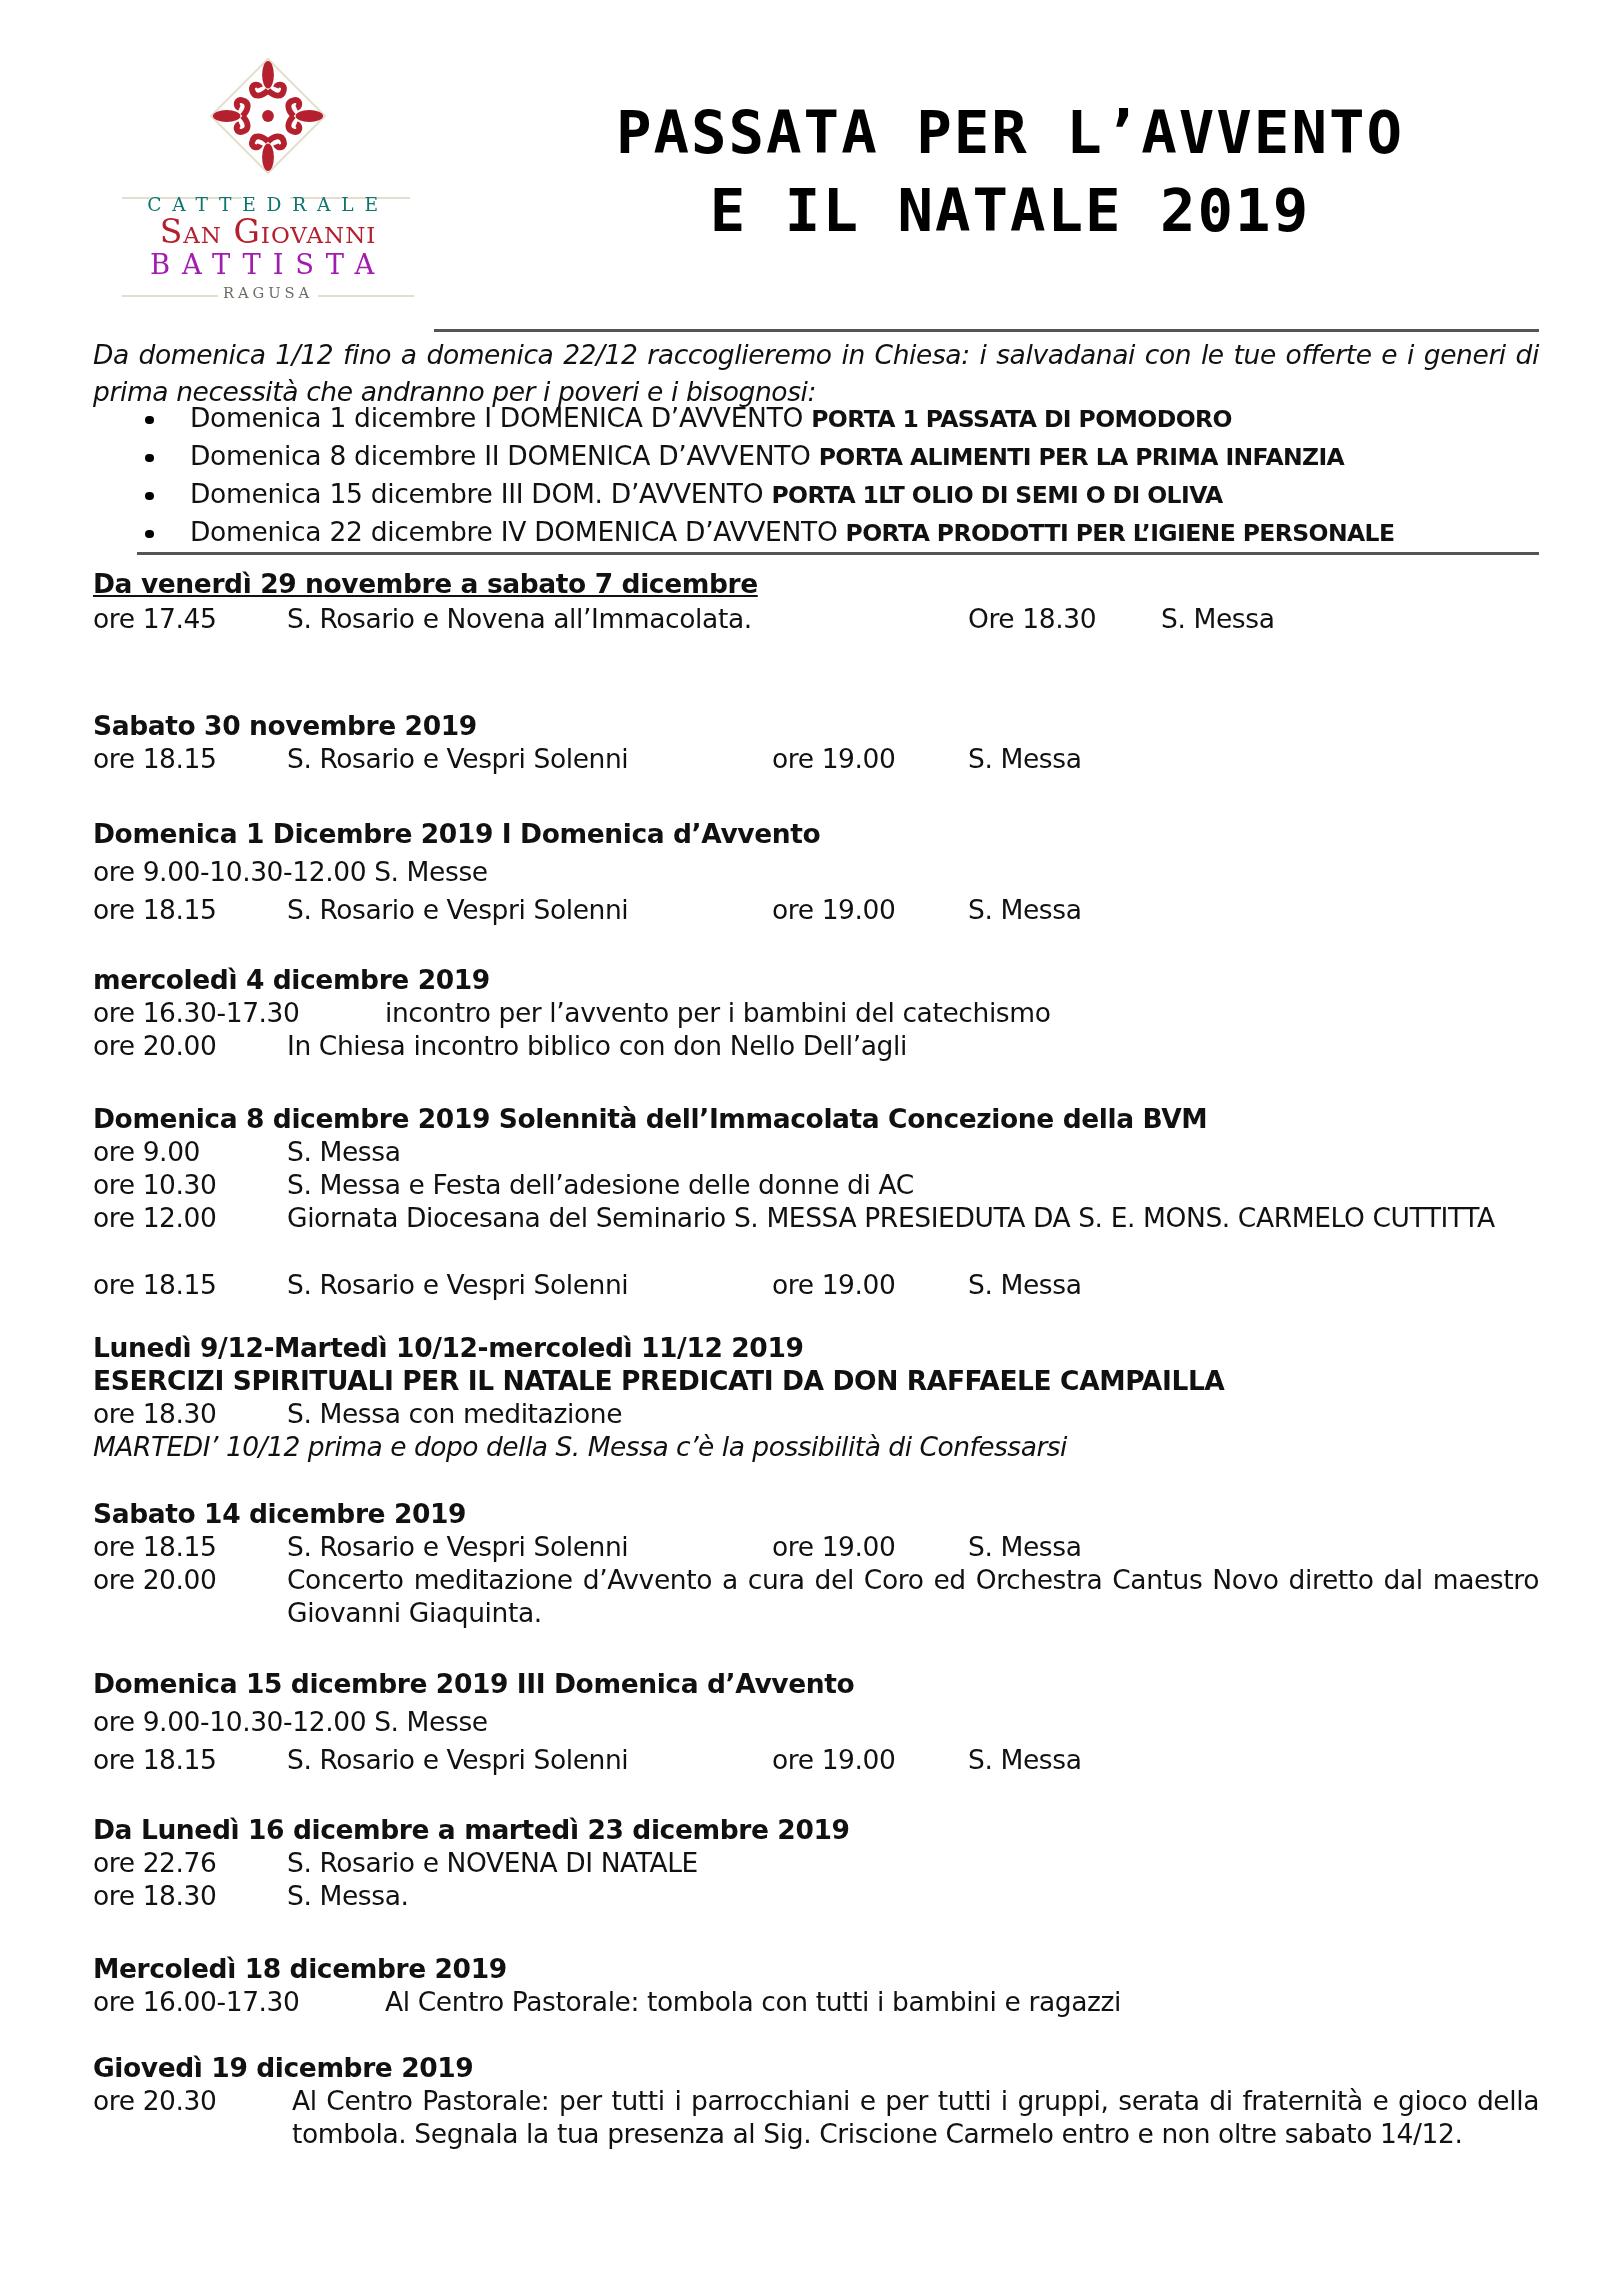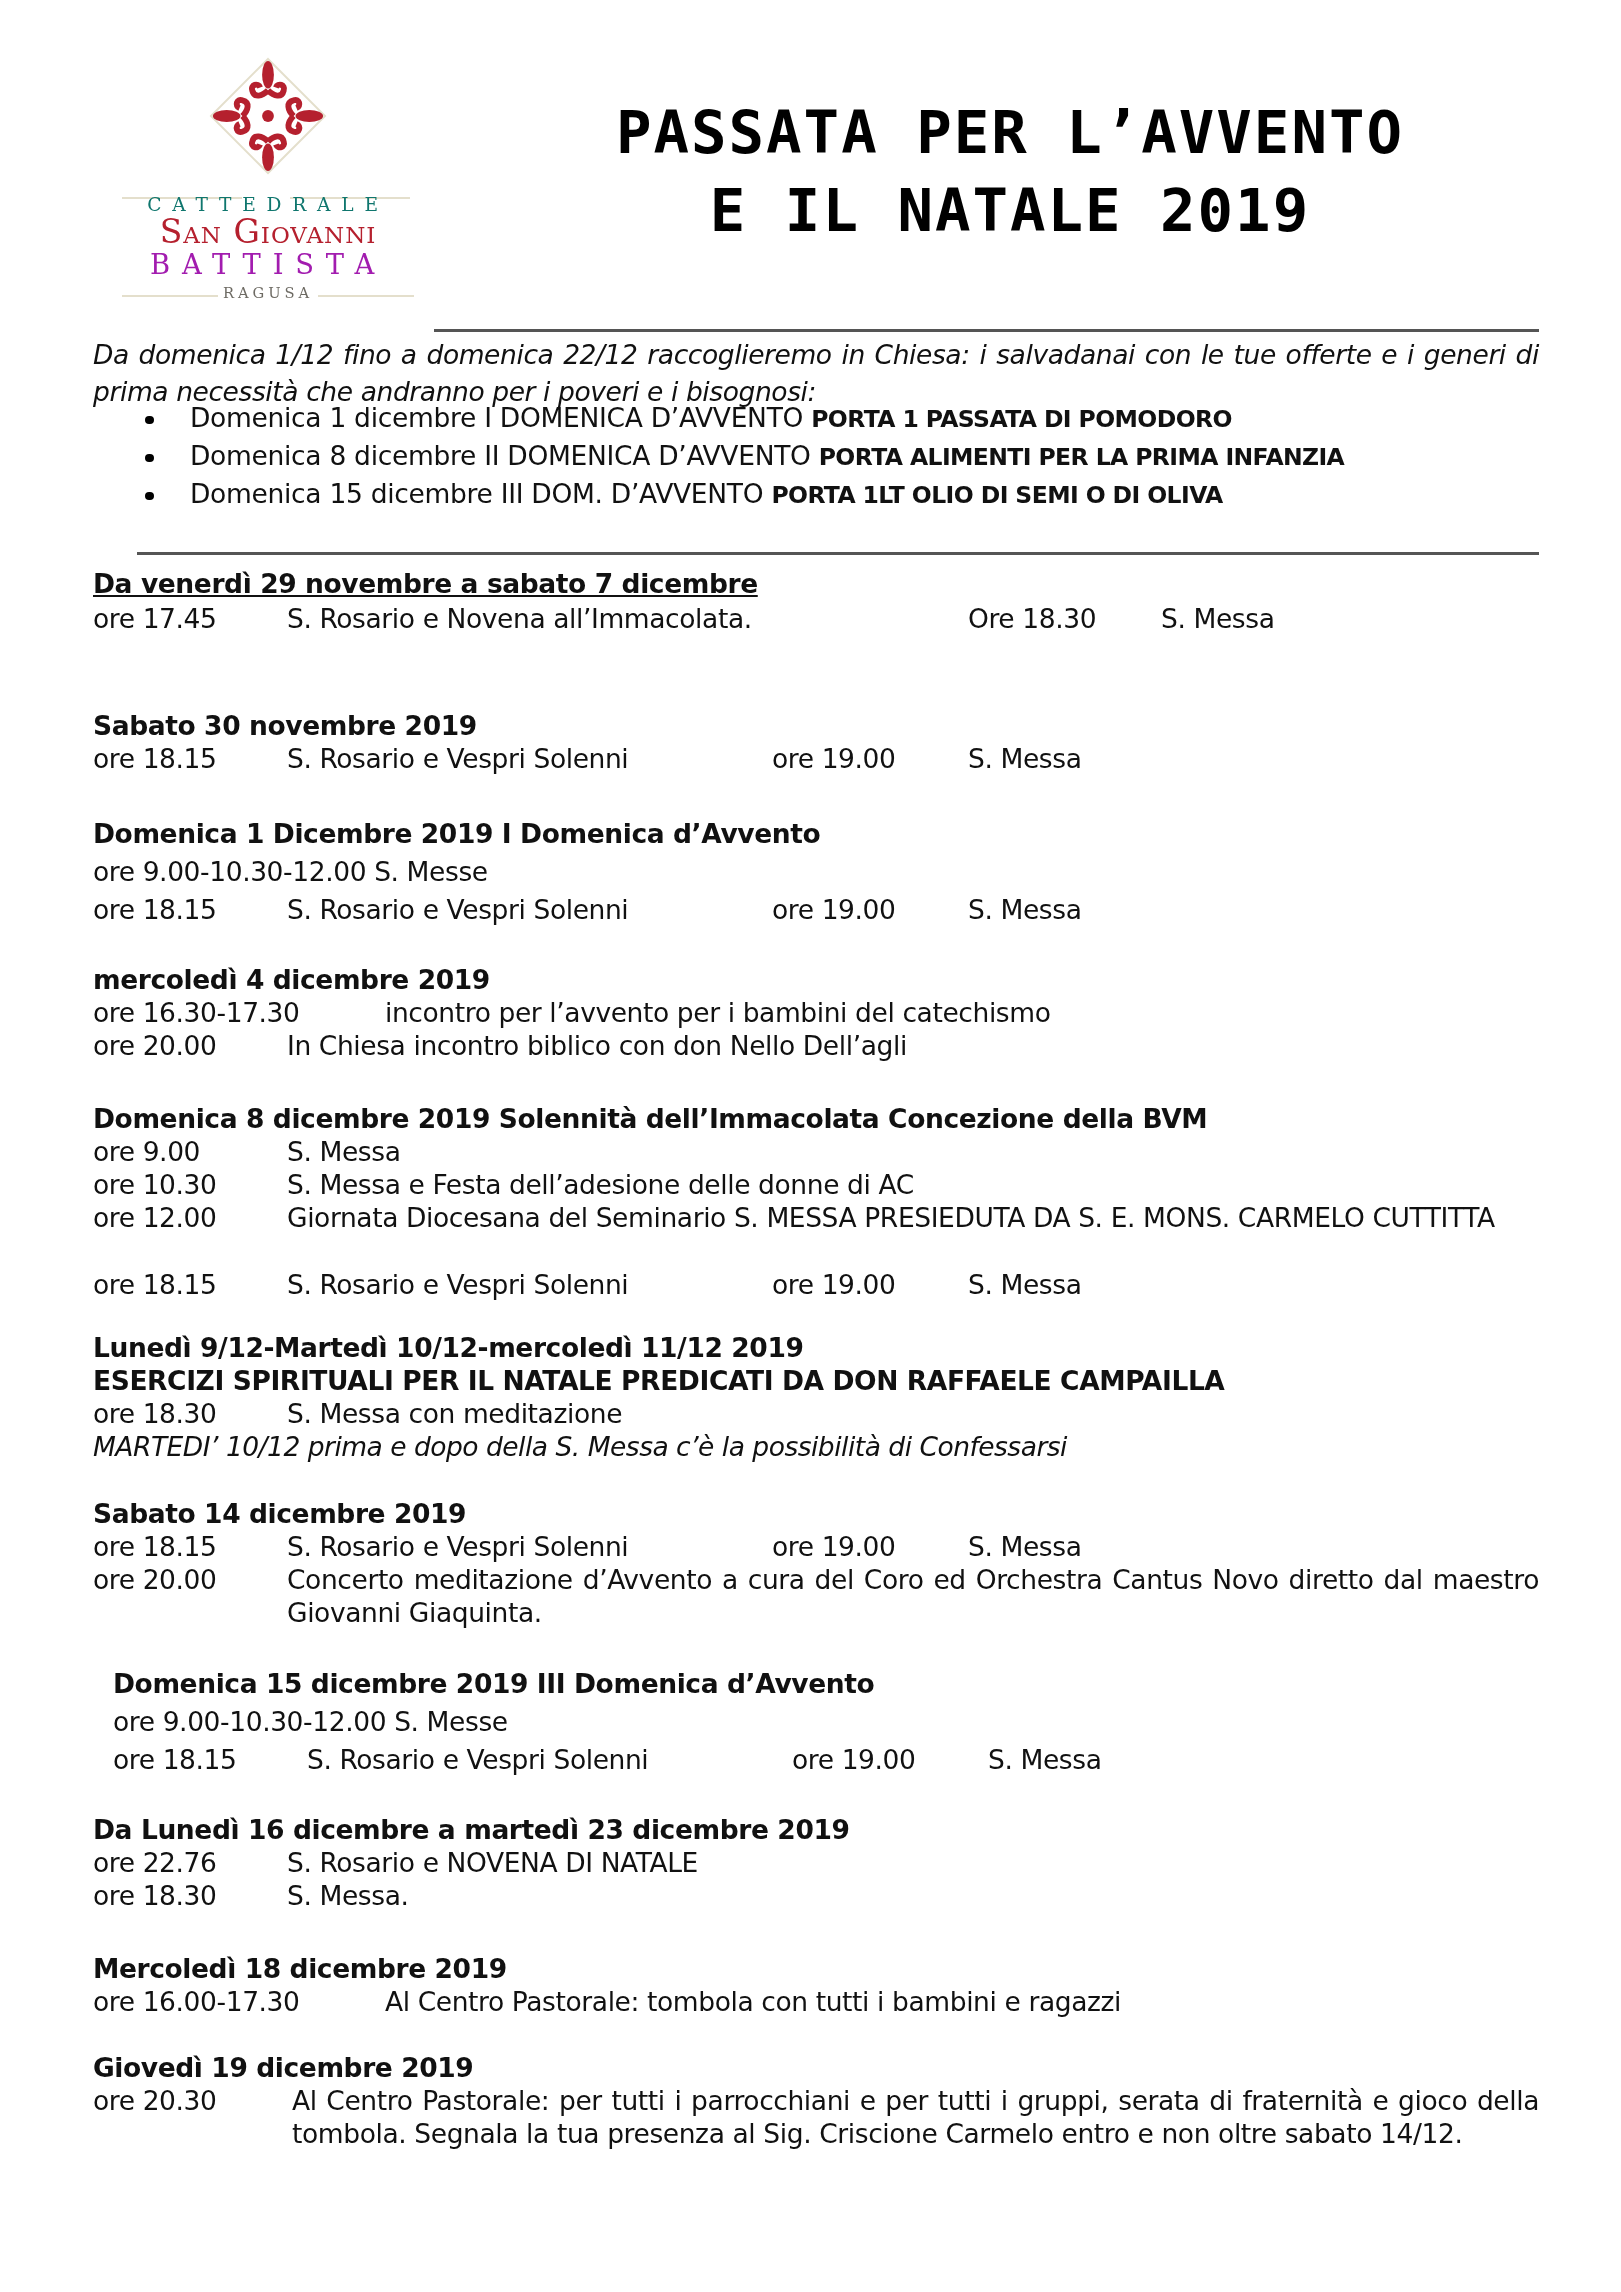--- a/index.html
+++ b/index.html
@@ -80,20 +80,21 @@
   <div>E IL NATALE 2019</div>
 </div>
 
 <div class="hr" style="left:434px; top:329px; width:1105px;"></div>
 
 <div class="intro">Da domenica 1/12 fino a domenica 22/12 raccoglieremo in Chiesa: i salvadanai con le tue offerte e i generi di prima necessità che andranno per i poveri e i bisognosi:</div>
 <ul class="bullets">
   <li><span class="dot"></span><span>Domenica 1 dicembre  I DOMENICA D’AVVENTO  </span><span class="porta">PORTA 1 PASSATA DI POMODORO</span></li>
   <li><span class="dot"></span><span>Domenica 8 dicembre II DOMENICA D’AVVENTO  </span><span class="porta">PORTA ALIMENTI PER LA PRIMA INFANZIA</span></li>
   <li><span class="dot"></span><span>Domenica 15 dicembre III DOM. D’AVVENTO  </span><span class="porta">PORTA 1LT OLIO DI SEMI O DI OLIVA</span></li>
+  <li><span class="dot"></span><span>Domenica 22 dicembre  IV DOMENICA D’AVVENTO </span><span class="porta">PORTA PRODOTTI PER L’IGIENE PERSONALE</span></li>
 </ul>
 
 <div class="hr" style="left:137px; top:552px; width:1402px;"></div>
 
 <div class="section" style="top:567px;text-decoration:underline;">
   <div class="sec-h">Da venerdì 29 novembre a sabato 7 dicembre</div>
   <div class="row tall" style="height:38px;">
     <span class="c" style="left:0">ore 17.45</span>
     <span class="c" style="left:194px">S. Rosario e Novena all’Immacolata.</span>
     <span class="c" style="left:875px">Ore 18.30</span>
@@ -175,21 +176,21 @@
     <span class="c" style="left:194px">S. Rosario e Vespri Solenni</span>
     <span class="c" style="left:679px">ore 19.00</span>
     <span class="c" style="left:875px">S. Messa</span>
   </div>
   <div class="row" style="height:67px;">
     <span class="c" style="left:0">ore 20.00</span>
     <span class="c wrap" style="left:194px; width:1252px; position:absolute;">Concerto meditazione d’Avvento a cura del Coro ed Orchestra Cantus Novo diretto dal maestro Giovanni Giaquinta.</span>
   </div>
 </div>
 
-<div class="section" style="top:1665px;margin-left:20px;">
+<div class="section" style="top:1665px;">
   <div class="sec-h" style="line-height:38px;">Domenica 15 dicembre 2019 III Domenica d’Avvento</div>
   <div class="row tall" style="height:38px;">
     <span class="c" style="left:0">ore 9.00-10.30-12.00 S. Messe</span>
   </div>
   <div class="row tall" style="height:38px;">
     <span class="c" style="left:0">ore 18.15</span>
     <span class="c" style="left:194px">S. Rosario e Vespri Solenni</span>
     <span class="c" style="left:679px">ore 19.00</span>
     <span class="c" style="left:875px">S. Messa</span>
   </div>

